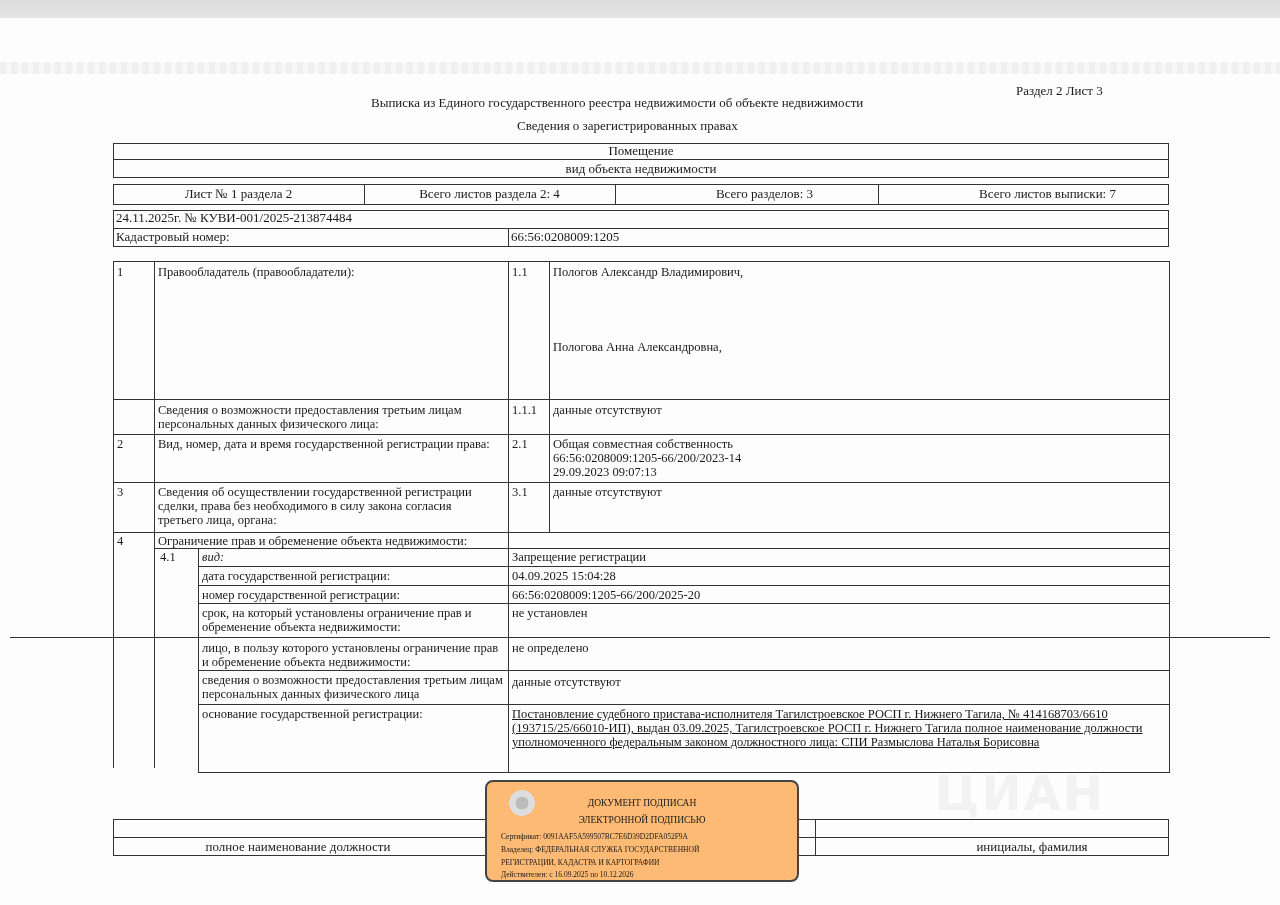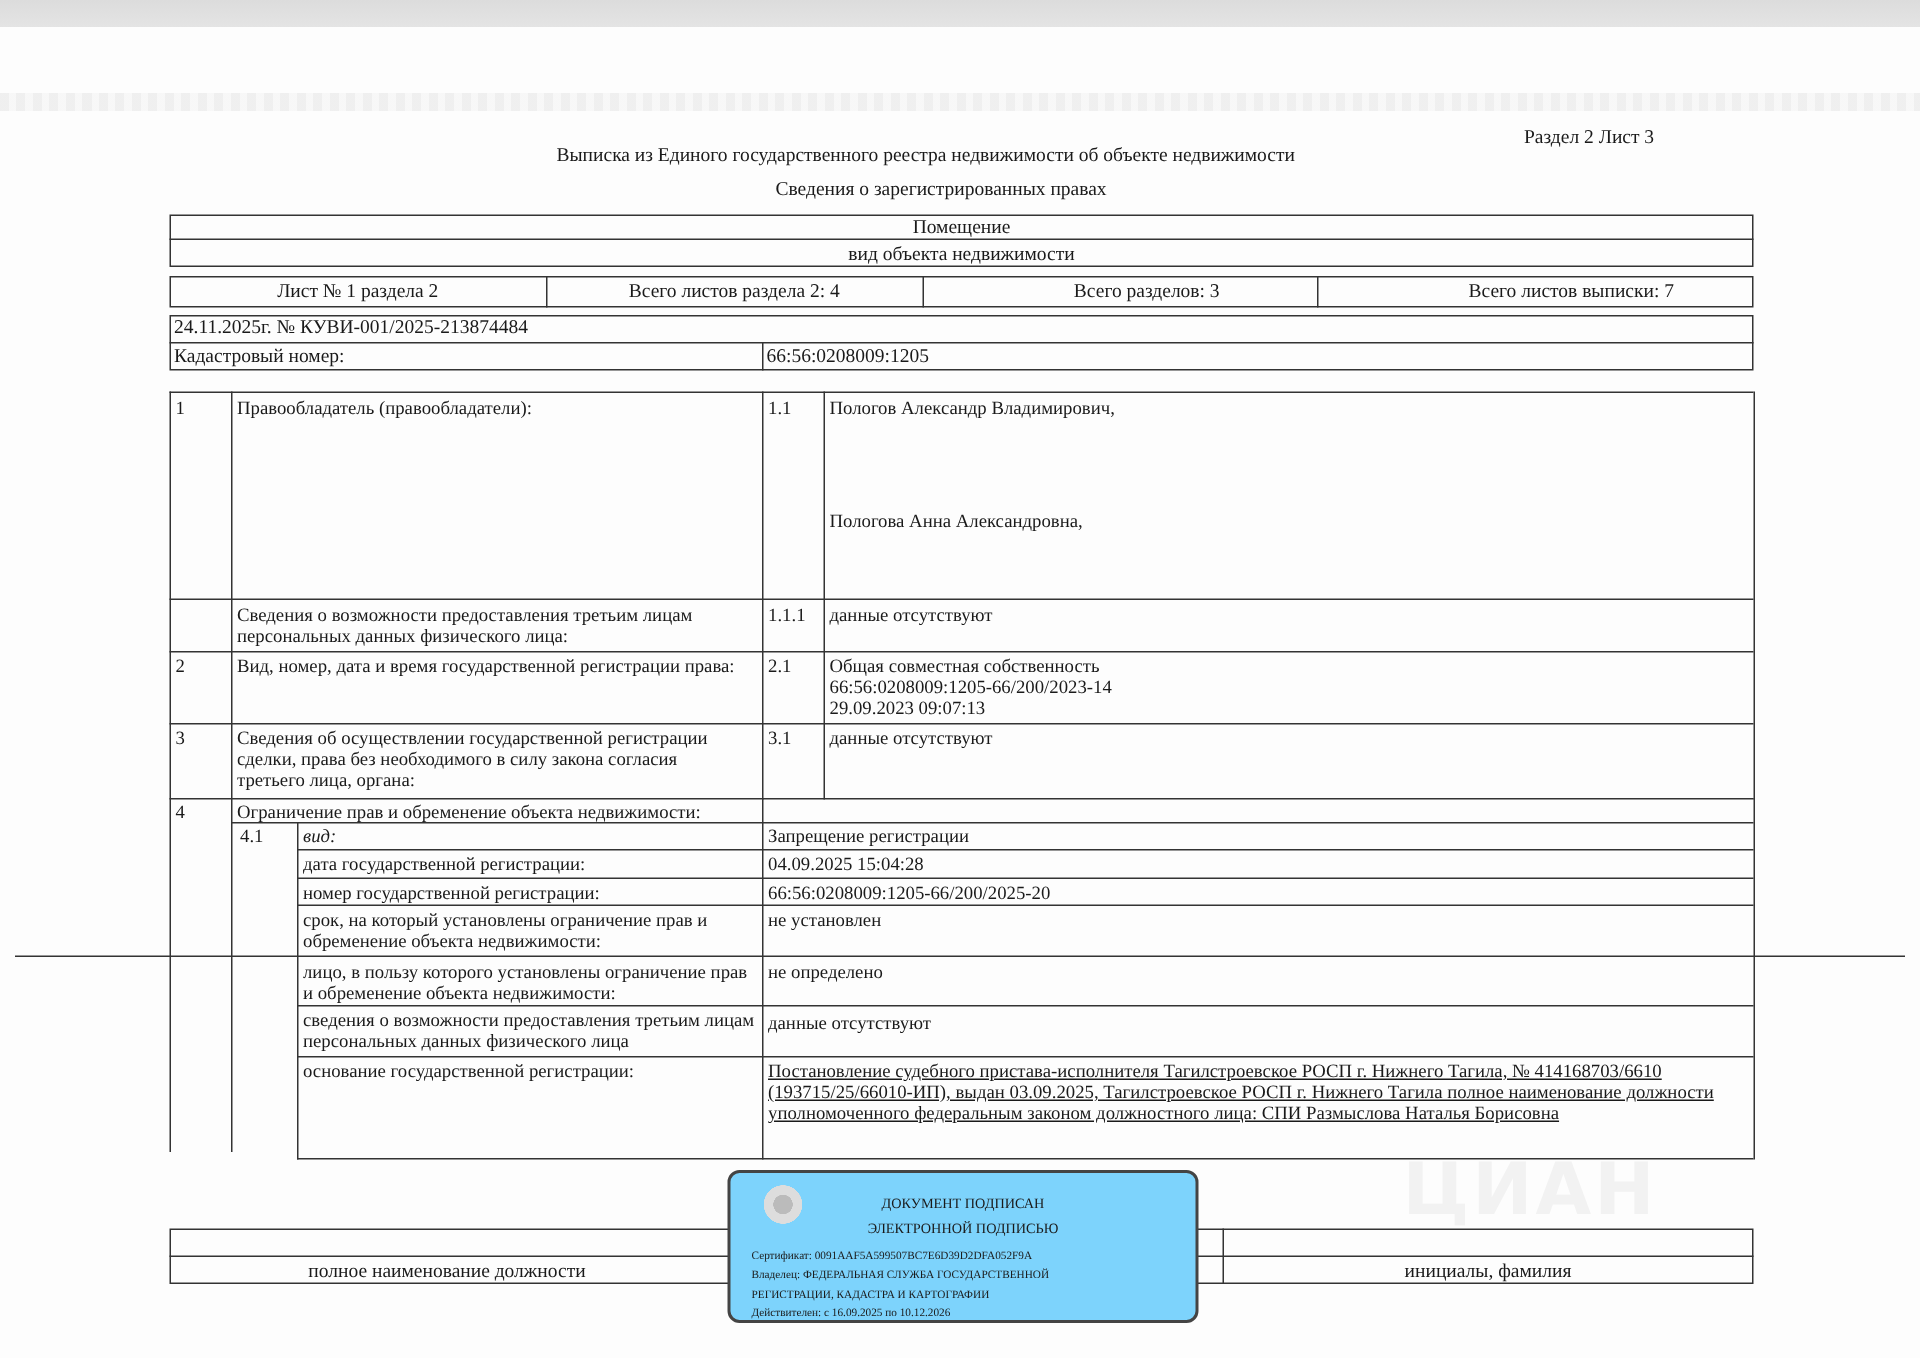--- a/index.html
+++ b/index.html
@@ -20,21 +20,21 @@
   }
   .abs { position: absolute; }
   .t { font-size: 13px; line-height: 14px; white-space: nowrap; font-family: Liberation Serif, serif; }
   .box { position: absolute; border: 1.5px solid #333; box-sizing: border-box; background: transparent; }
   .hline { position: absolute; height: 0; border-top: 1.5px solid #333; }
   .vline { position: absolute; width: 0; border-left: 1.5px solid #333; }
   .center { text-align: center; }
   .cell { position: absolute; font-size: 12.5px; line-height: 14px; }
   .stamp {
     position: absolute; left: 485px; top: 780px; width: 314px; height: 102px;
-    border: 2.5px solid #444; border-radius: 8px; box-sizing: border-box; background: #7dd3fc;
+    border: 2.5px solid #444; border-radius: 8px; box-sizing: border-box; background: #fdba74;
   }
   .stamp .emblem {
     position: absolute; left: 20px; top: 6px; width: 30px; height: 30px; border-radius: 50%;
     background: radial-gradient(circle, #bbb 0 30%, #ddd 31% 60%, transparent 61%);
   }
   .stamp .st1 { position: absolute; left: 0; width: 100%; text-align: center; font-size: 9.5px; }
   .stamp .st2 { position: absolute; left: 14px; font-size: 7.5px; white-space: nowrap; }
   .watermark {
     position: absolute; left: 935px; top: 765px; font-family: "DejaVu Sans", sans-serif;
     font-size: 48px; font-weight: bold; color: #f2f2f2; letter-spacing: 2px;
@@ -139,21 +139,21 @@
 <div class="hline" style="left:198px;top:704px;width:971px;"></div>
 
 <div class="cell" style="left:202px;top:707px;">основание государственной регистрации:</div>
 <div class="cell" style="left:512px;top:707px;width:650px;text-decoration:underline;">Постановление судебного пристава-исполнителя Тагилстроевское РОСП г. Нижнего Тагила, № 414168703/6610 (193715/25/66010-ИП), выдан 03.09.2025, Тагилстроевское РОСП г. Нижнего Тагила полное наименование должности уполномоченного федеральным законом должностного лица: СПИ Размыслова Наталья Борисовна</div>
 <div class="hline" style="left:198px;top:772px;width:971px;"></div>
 
 <div class="box" style="left:113px;top:819px;width:1056px;height:37px;"></div>
 <div class="hline" style="left:113px;top:837px;width:1056px;"></div>
 <div class="vline" style="left:815px;top:819px;height:37px;"></div>
 <div class="abs t center" style="left:113px;top:840px;width:370px;">полное наименование должности</div>
-<div class="abs t center" style="left:815px;top:840px;width:354px;">инициалы, фамилия</div>
+<div class="abs t center" style="left:815px;top:840px;width:354px;padding-left:40px;">инициалы, фамилия</div>
 
 <div class="stamp">
   <div class="emblem"></div>
   <div class="st1" style="top:16px;">ДОКУМЕНТ ПОДПИСАН</div>
   <div class="st1" style="top:33px;">ЭЛЕКТРОННОЙ ПОДПИСЬЮ</div>
   <div class="st2" style="top:50px;">Сертификат: 0091AAF5A599507BC7E6D39D2DFA052F9A</div>
   <div class="st2" style="top:63px;">Владелец: ФЕДЕРАЛЬНАЯ СЛУЖБА ГОСУДАРСТВЕННОЙ</div>
   <div class="st2" style="top:76px;">РЕГИСТРАЦИИ, КАДАСТРА И КАРТОГРАФИИ</div>
   <div class="st2" style="top:88px;">Действителен: с 16.09.2025 по 10.12.2026</div>
 </div>

